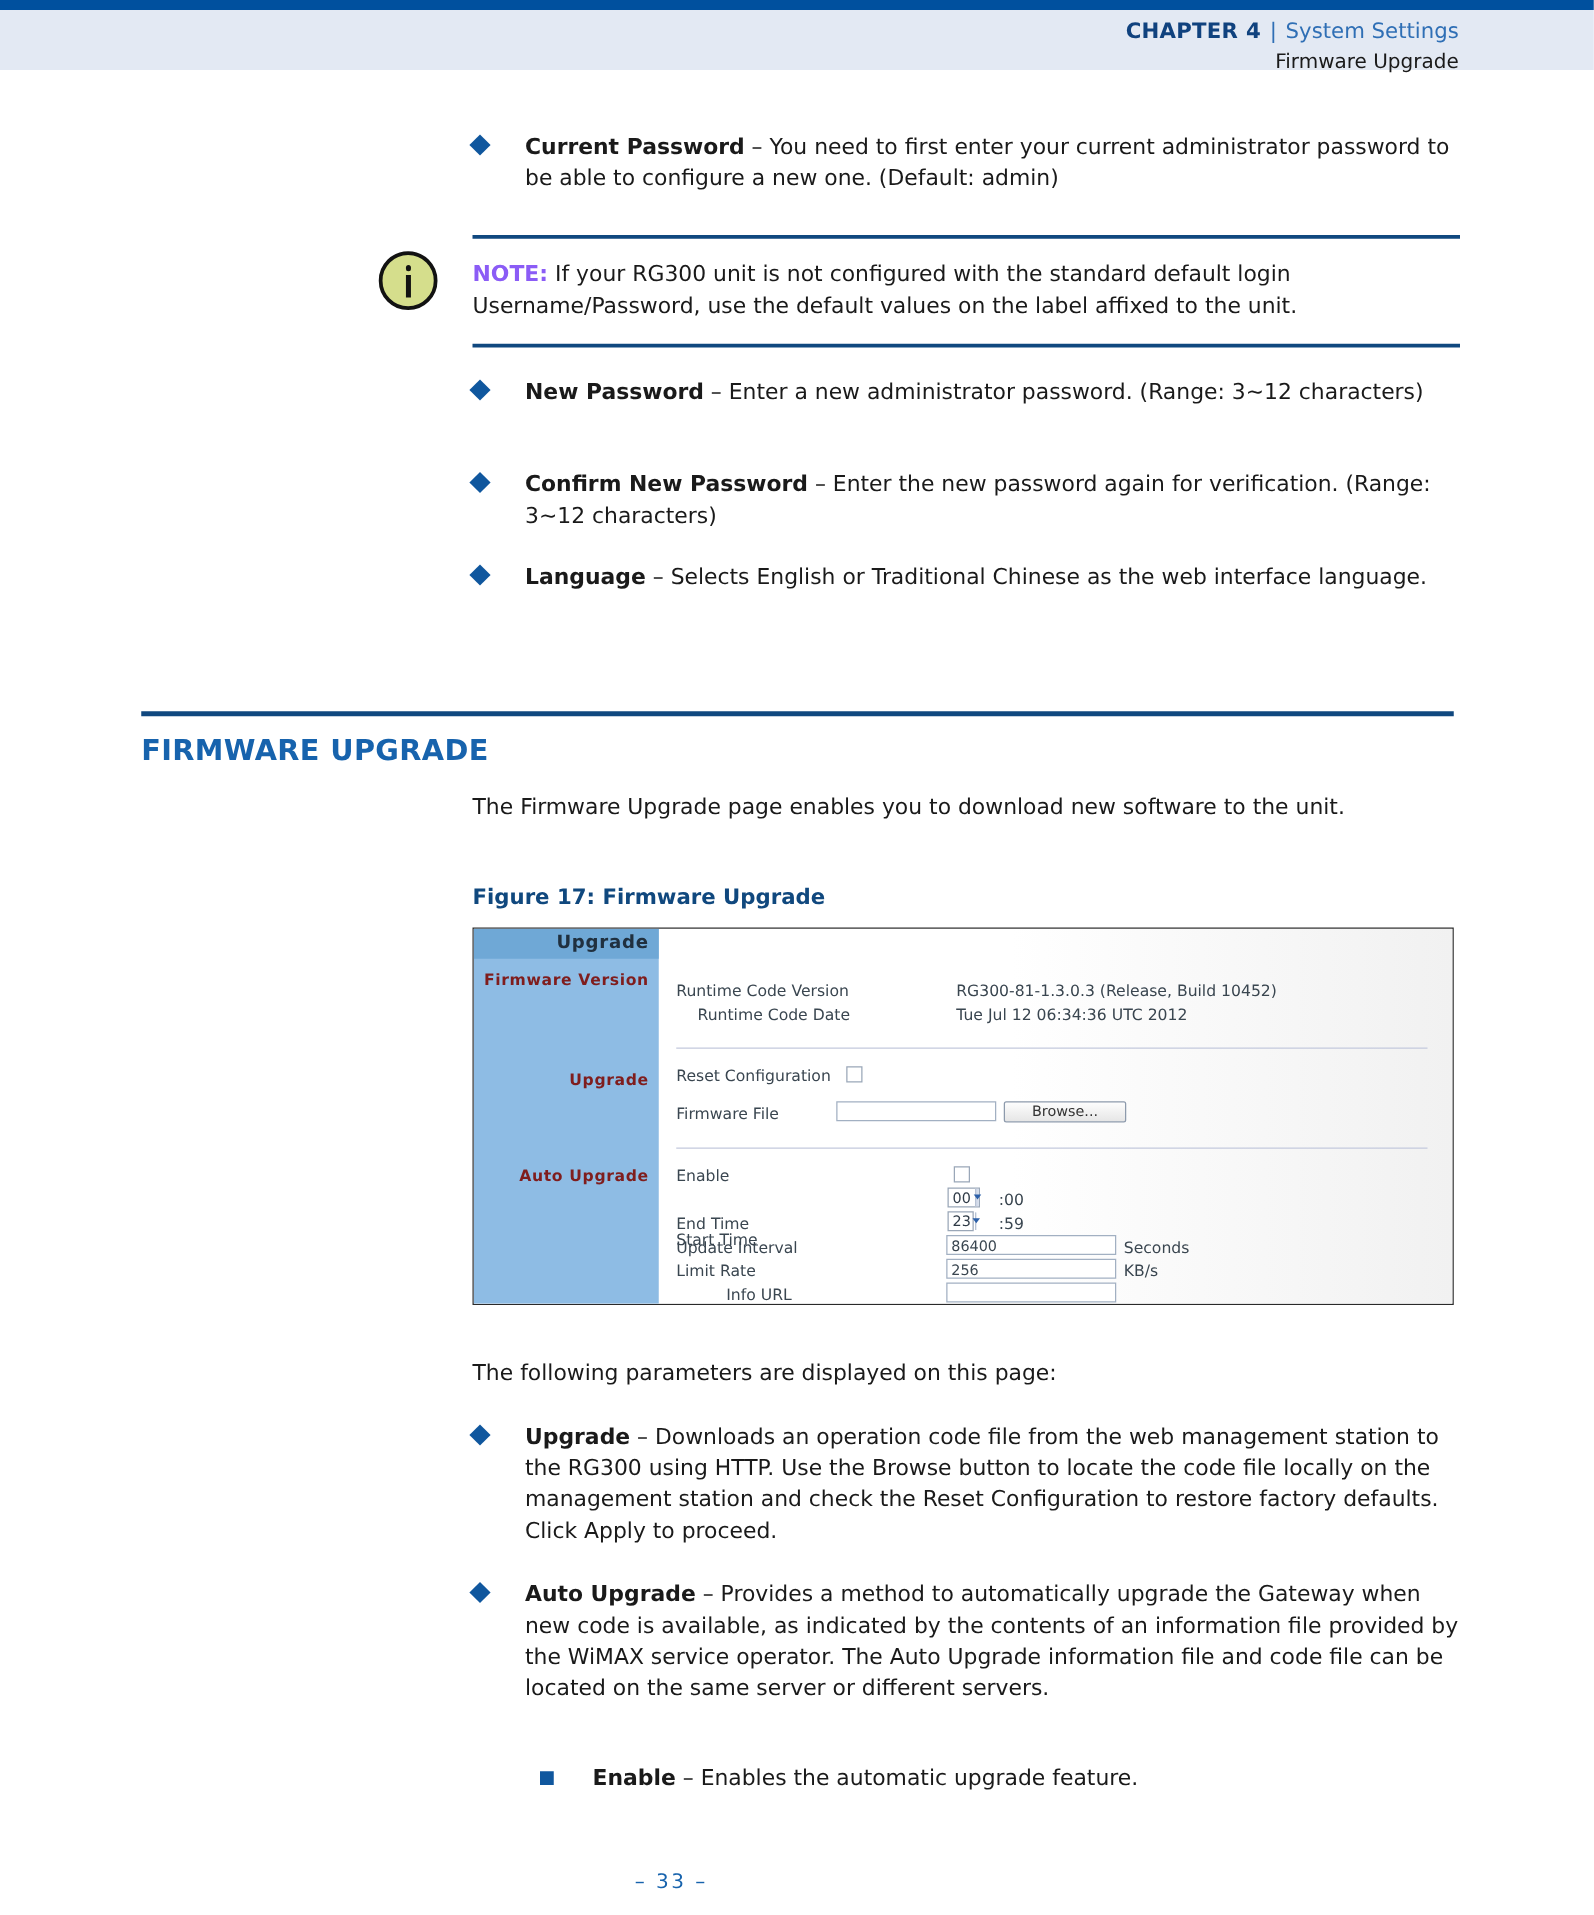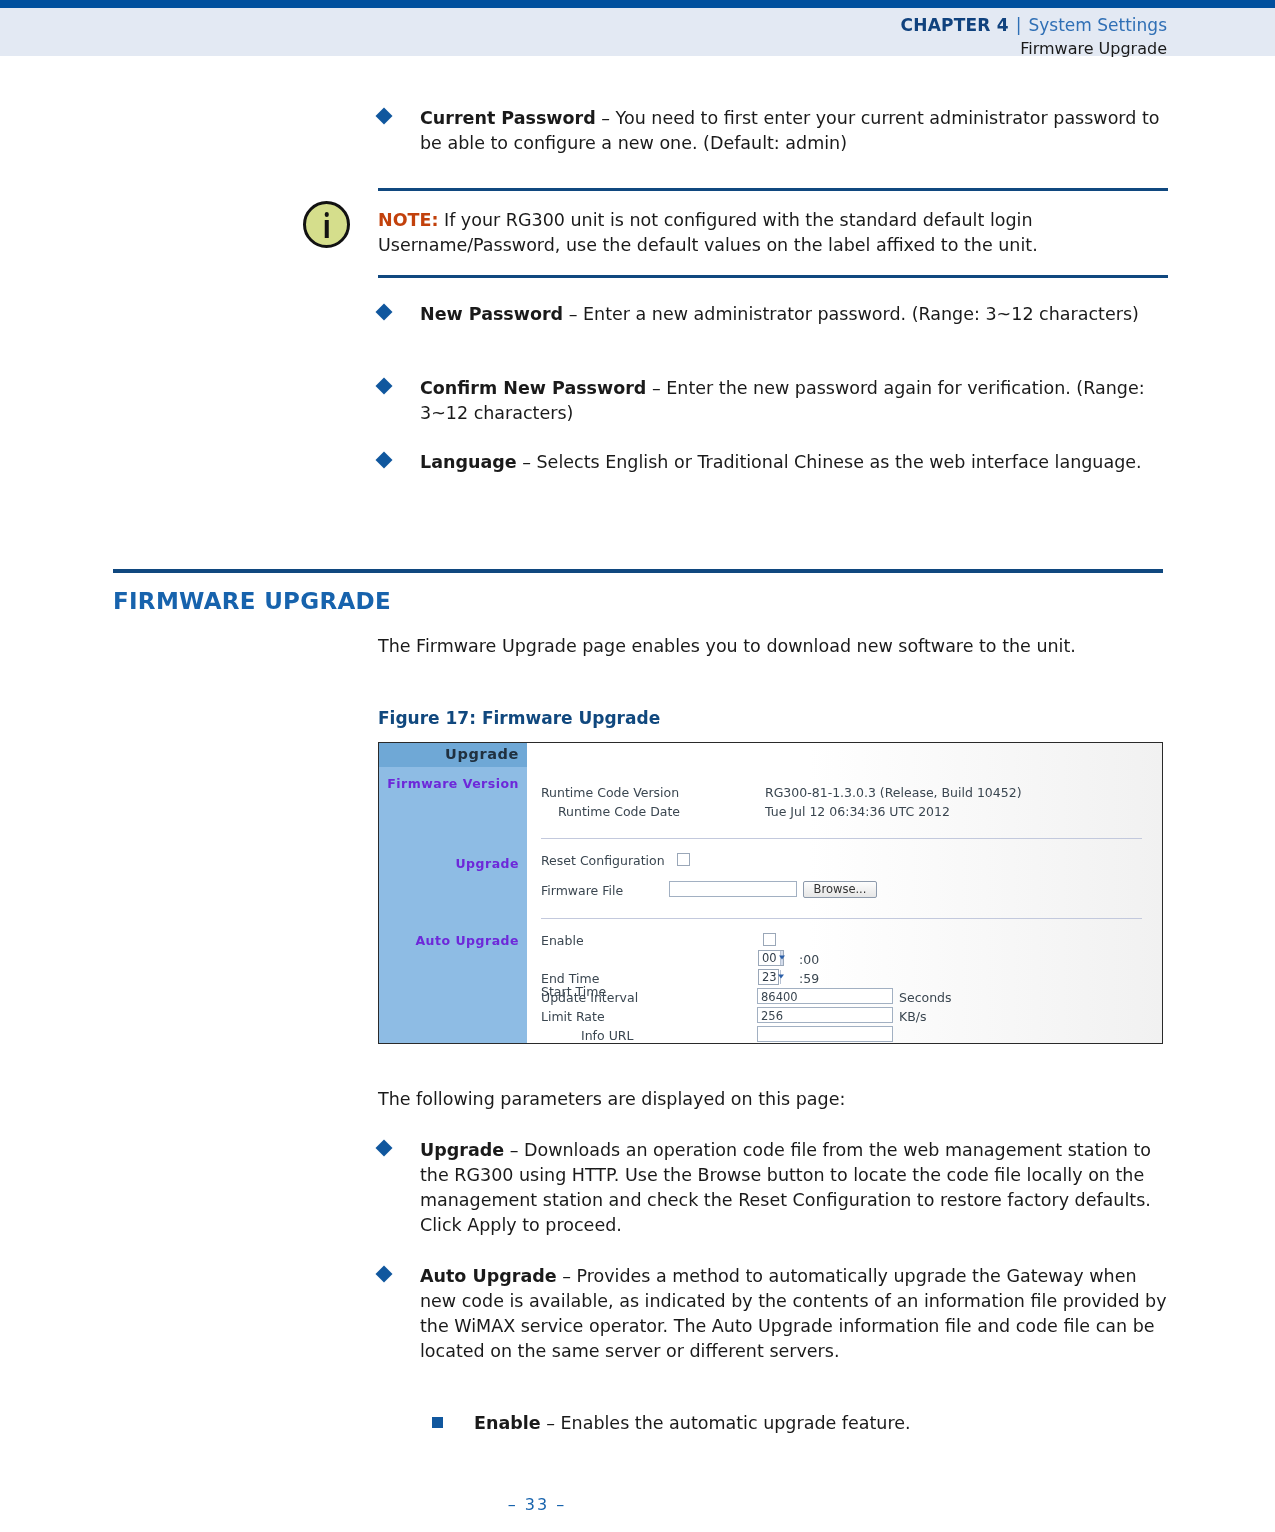--- a/index.html
+++ b/index.html
@@ -136,21 +136,21 @@
   }
   .note-body {
     position: absolute;
     left: 378px;
     width: 790px;
     font-size: 17.5px;
     line-height: 25px;
   }
   .note-label {
     font-weight: bold;
-    color: #c2410c;
+    color: #8b5cf6;
   }
 
   
   .section-rule {
     position: absolute;
     left: 113px;
     width: 1050px;
     height: 3.5px;
     background: #10487f;
   }
@@ -212,21 +212,21 @@
     font-weight: bold;
     font-size: 14.5px;
     text-align: right;
     padding: 3px 8px 0 0;
     box-sizing: border-box;
     letter-spacing: .6px;
   }
   .side-label {
     position: absolute;
     right: 8px;
-    color: #6d28d9;
+    color: #7f1d1d;
     font-weight: bold;
     font-size: 12.5px;
     letter-spacing: .5px;
     white-space: nowrap;
   }
   .shot-main {
     flex: 1;
     position: relative;
     padding: 0;
   }
@@ -420,21 +420,21 @@
         <div class="shot-row" style="top:61px;margin-left:17px;">Runtime Code Date</div>
         <div class="shot-val" style="left:238px; top:61px;">Tue Jul 12 06:34:36 UTC 2012</div>
 
         <div class="shot-hr" style="top:95px;"></div>
 
         <div class="shot-row" style="top:110px;">Reset Configuration</div>
         <div class="shot-check" style="left:150px; top:110px;"></div>
 
         <div class="shot-row" style="top:140px;">Firmware File</div>
         <div class="shot-input" style="left:142px; top:138px; width:128px;"></div>
-        <div class="shot-btn" style="left:276px; top:138px; width:74px;">Browse...</div>
+        <div class="shot-btn" style="left:276px; top:138px; width:98px;">Browse...</div>
 
         <div class="shot-hr" style="top:175px;"></div>
 
         <div class="shot-row" style="top:190px;">Enable</div>
         <div class="shot-check" style="left:236px; top:190px;"></div>
 
         <div class="shot-row" style="top:206px;margin-top:35px;">Start Time</div>
         <div class="shot-select" style="left:231px; top:207px; width:26px;">
           <span class="sel-val">00</span>
           <span class="sel-arrow"></span>

